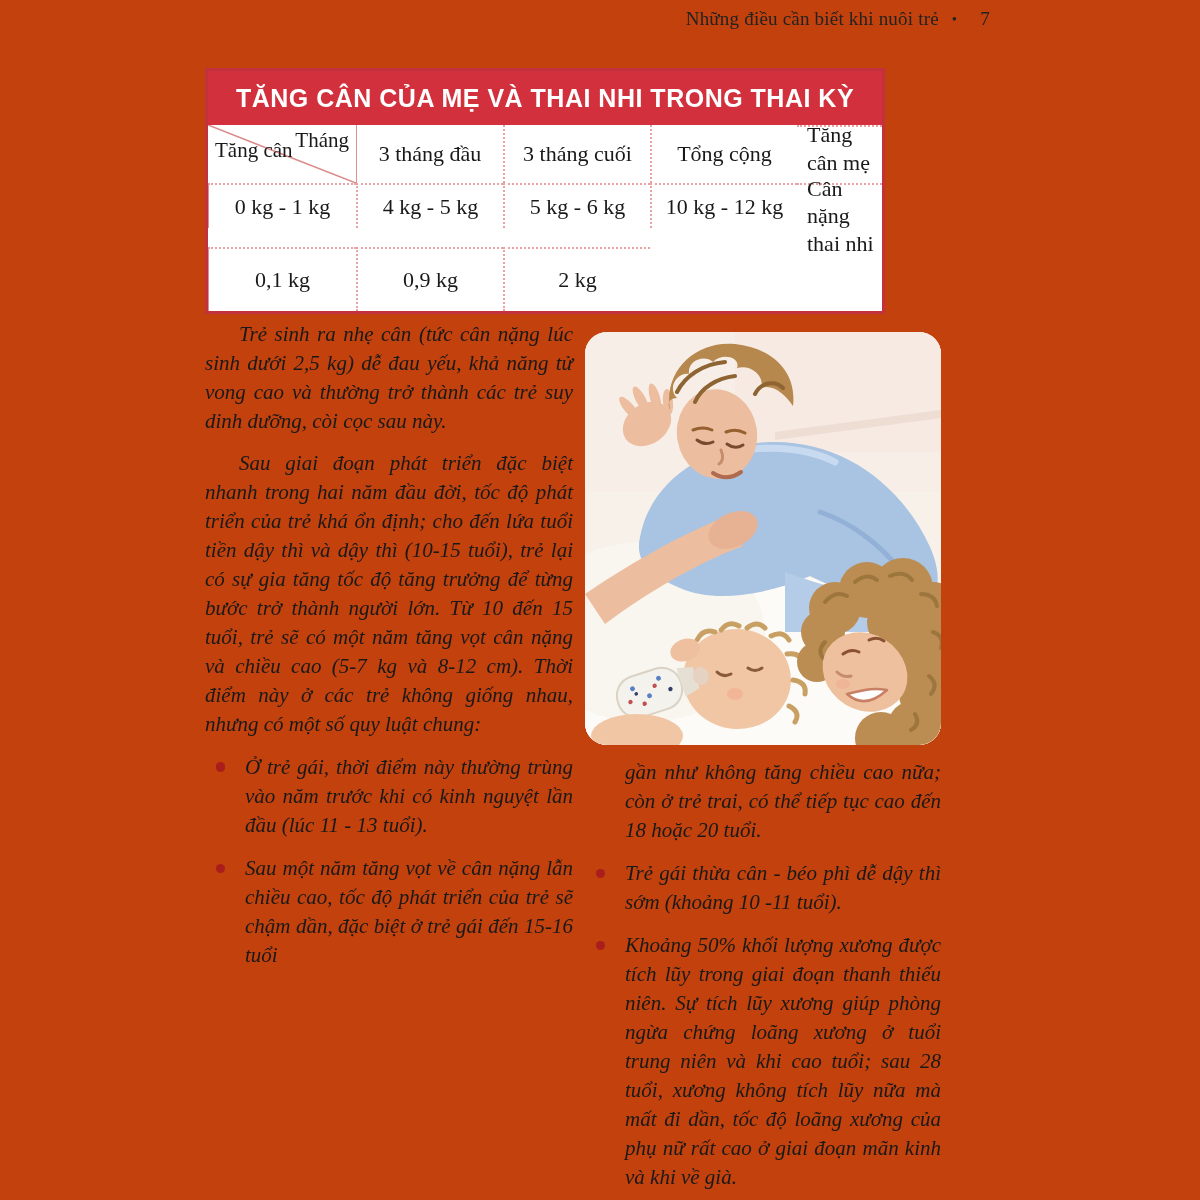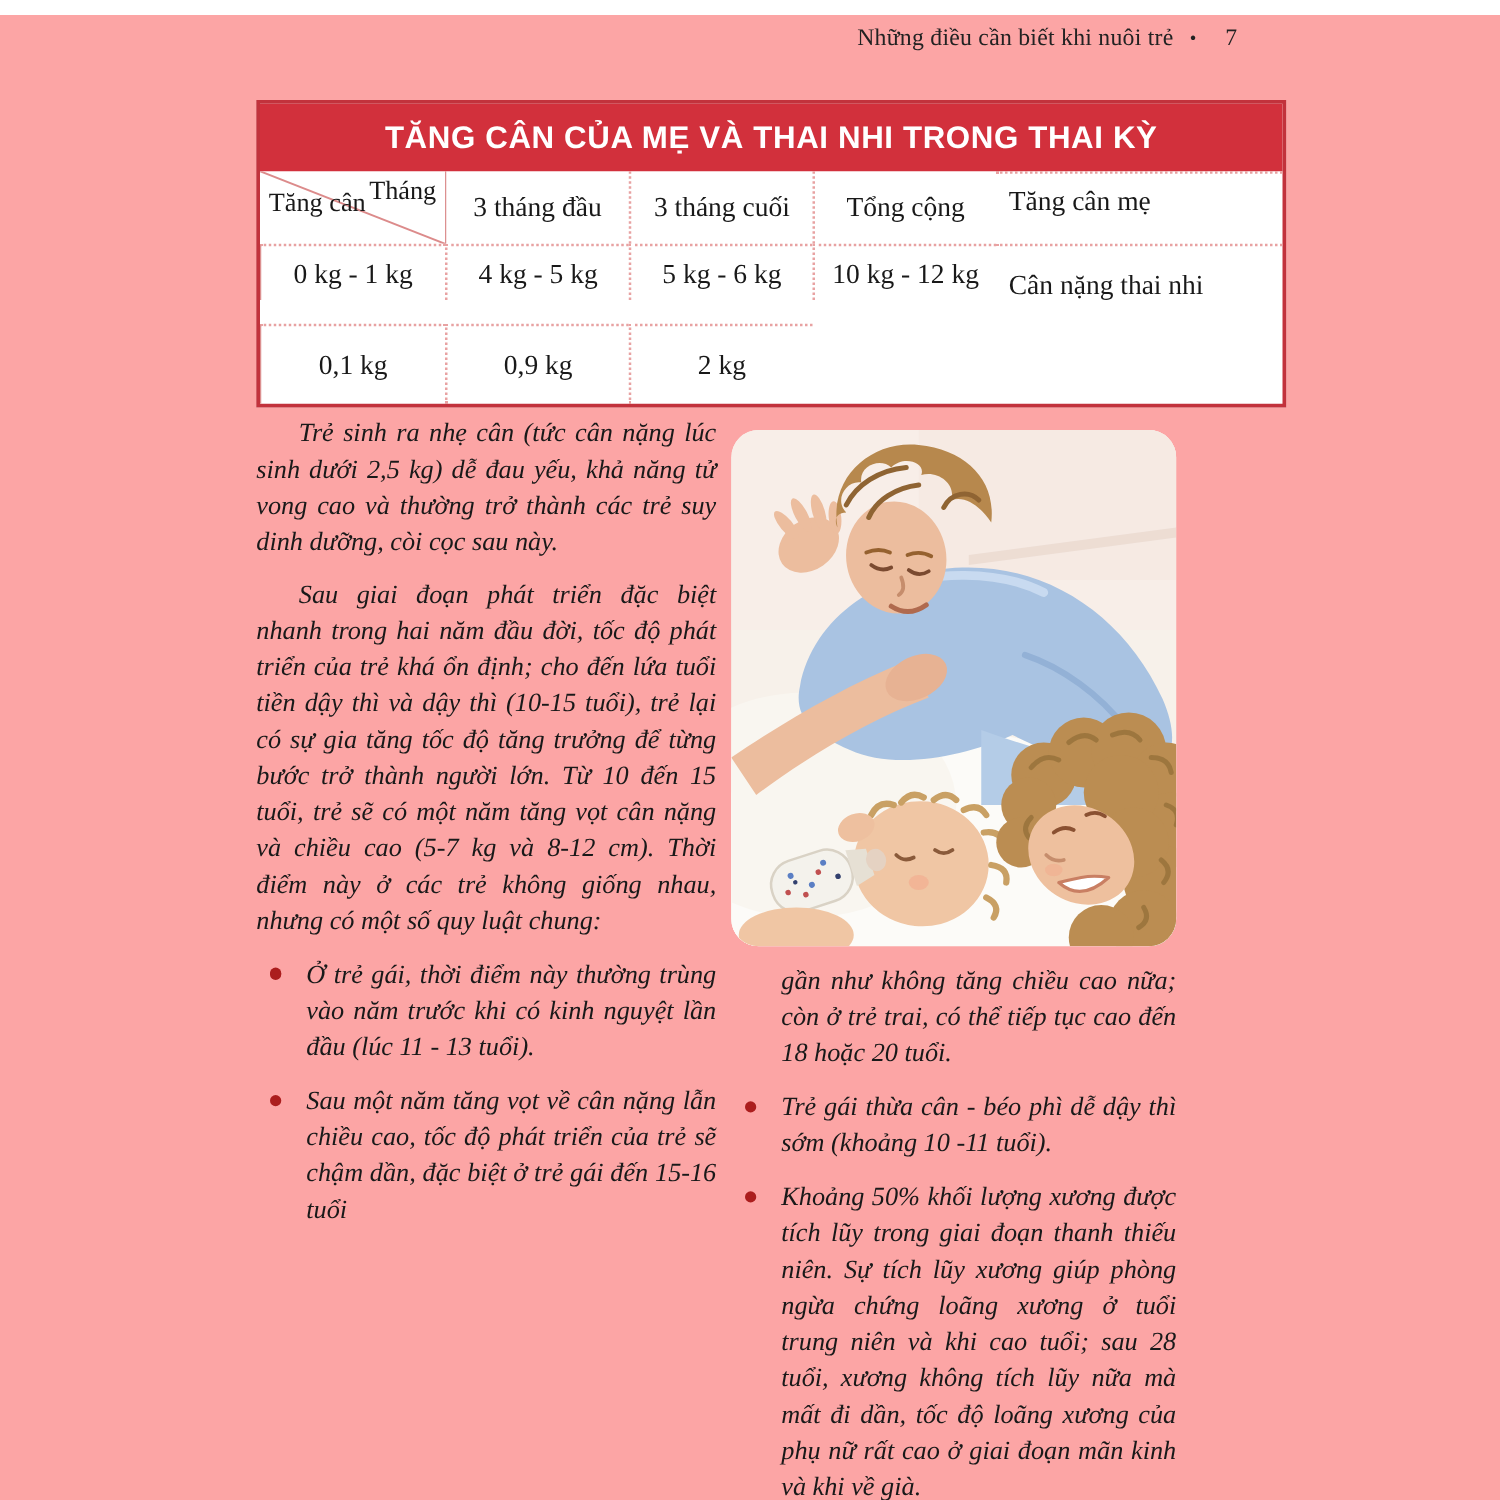--- a/index.html
+++ b/index.html
@@ -1,33 +1,33 @@
 <!DOCTYPE html>
 <html><head>
 <meta charset="utf-8">
 <style>
   html,body{margin:0;padding:0;}
   body{
     width:1200px;height:1200px;background:#ffffff;position:relative;
     font-family:"Liberation Serif","DejaVu Serif",serif;color:#191919;
     overflow:hidden;
   }
-  .page{position:absolute;inset:0;background:#fca5a5;margin-top:12px;}
+  .page{position:absolute;inset:0;background:#c2410c;}
 
   
   .page-header{
     position:absolute;top:8px;right:210px;font-size:19px;color:#222;
     white-space:nowrap;letter-spacing:.2px;
   }
   .page-header .sep{margin:0 9px 0 13px;font-size:15px;vertical-align:1px;}
   .page-header .num{margin-left:14px;}
 
   
   .weight-table{
-    position:absolute;left:205px;top:68px;width:824px;
+    position:absolute;left:205px;top:68px;width:680px;
     border:3px solid #c2323c;background:#fff;box-sizing:border-box;
   }
   .table-title{
     background:#d2303c;color:#ffffff;text-align:center;
     font-family:"Liberation Sans","DejaVu Sans",sans-serif;font-weight:bold;
     font-size:25px;line-height:54px;height:54px;letter-spacing:.5px;
   }
   .tgrid{display:grid;grid-template-columns:148px 147px 147px 147px 1fr;}
   .tcell{
     box-sizing:border-box;font-size:22px;display:flex;align-items:center;

